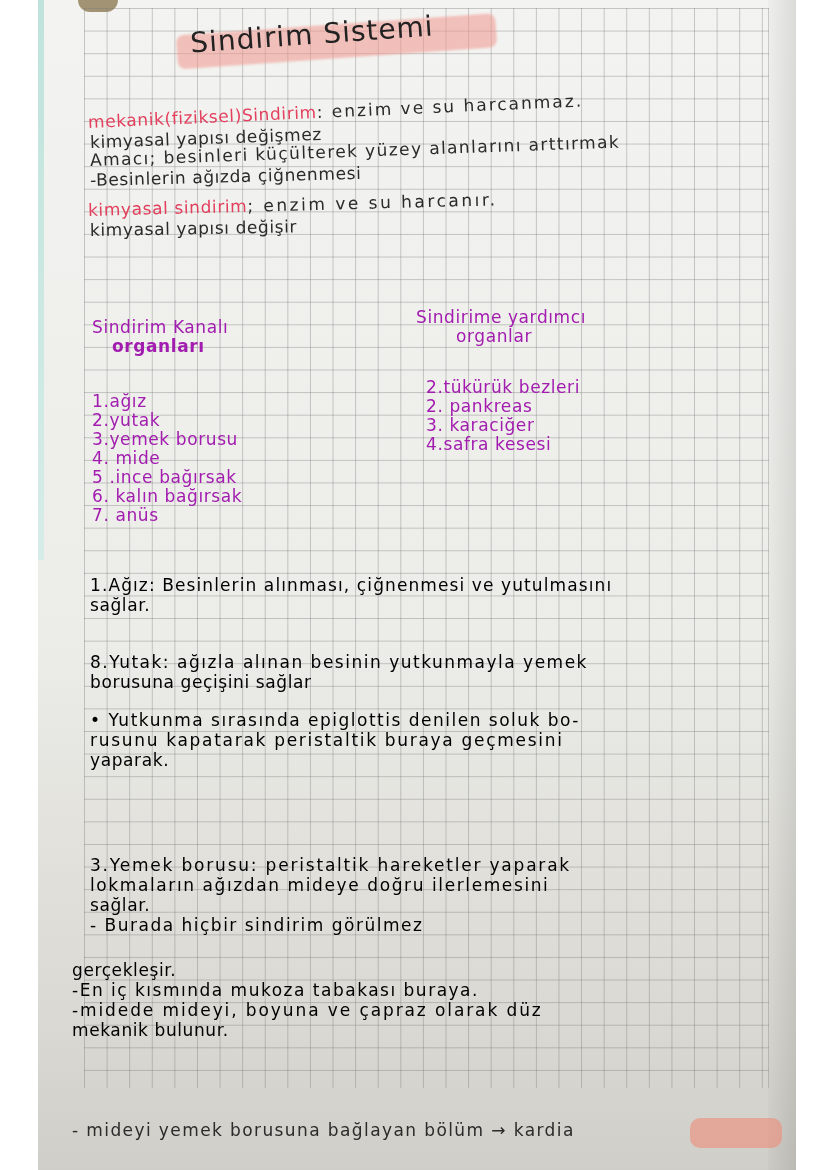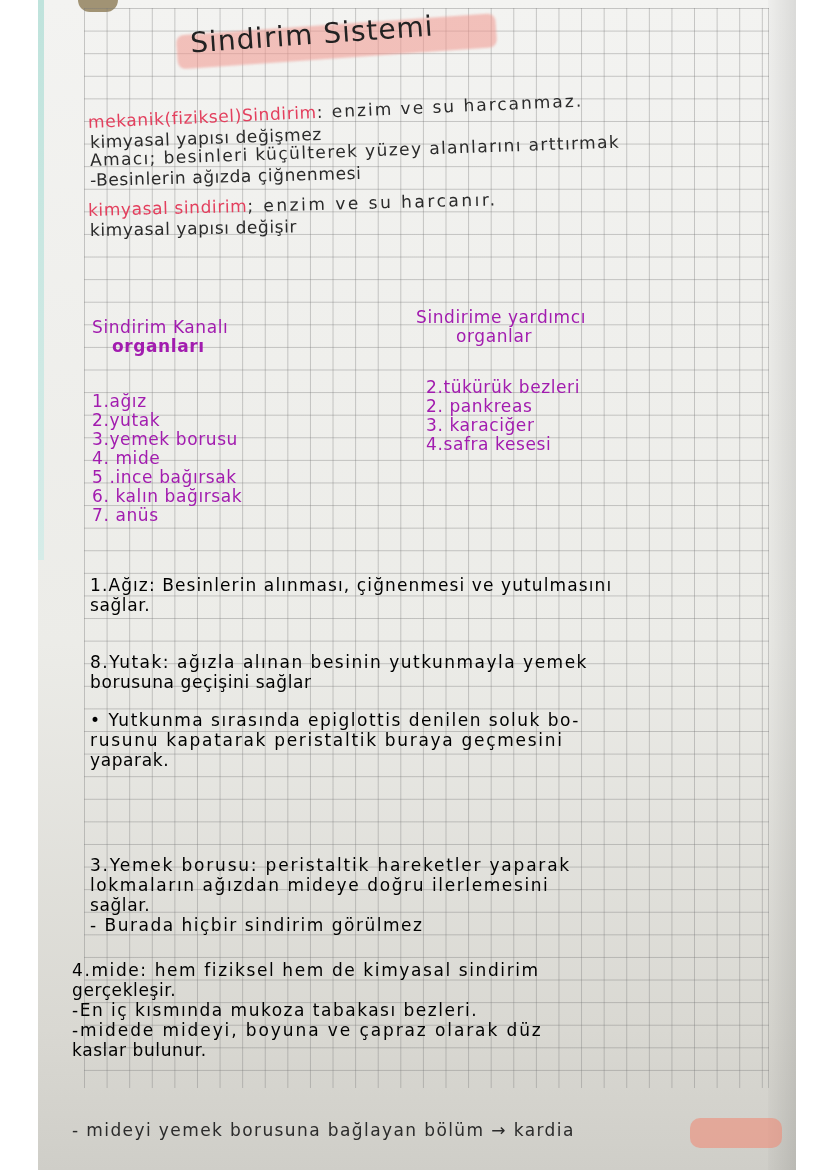--- a/index.html
+++ b/index.html
@@ -119,23 +119,22 @@
 </div>
 
 <div class="block" style="left:90px; top:825px;margin-top:30px;">
   <span class="line" style="letter-spacing:1.8px;">3.Yemek borusu: peristaltik hareketler yaparak</span>
   <span class="line" style="letter-spacing:1.6px;">lokmaların ağızdan mideye doğru ilerlemesini</span>
   <span class="line">sağlar.</span>
   <span class="line" style="letter-spacing:1.5px;">- Burada hiçbir sindirim görülmez</span>
 </div>
 
 <div class="block" style="left:72px; top:960px;">
-  <span class="line" style="letter-spacing:1.6px;">4.mide: hem fiziksel hem de kimyasal sindirim</span>
   <span class="line">gerçekleşir.</span>
-  <span class="line" style="letter-spacing:1.5px;">-En iç kısmında mukoza tabakası bezleri.</span>
+  <span class="line" style="letter-spacing:1.5px;">-En iç kısmında mukoza tabakası buraya.</span>
   <span class="line" style="letter-spacing:1.9px;">-midede mideyi, boyuna ve çapraz olarak düz</span>
-  <span class="line">kaslar bulunur.</span>
+  <span class="line">mekanik bulunur.</span>
 </div>
 <div class="hl-kardia"></div>
 <div class="ink" style="left:72px; top:1120px; letter-spacing:1.4px;">
   <span>- mideyi yemek borusuna bağlayan bölüm →</span>
   <span>kardia</span>
 </div>
 
 </body></html>

